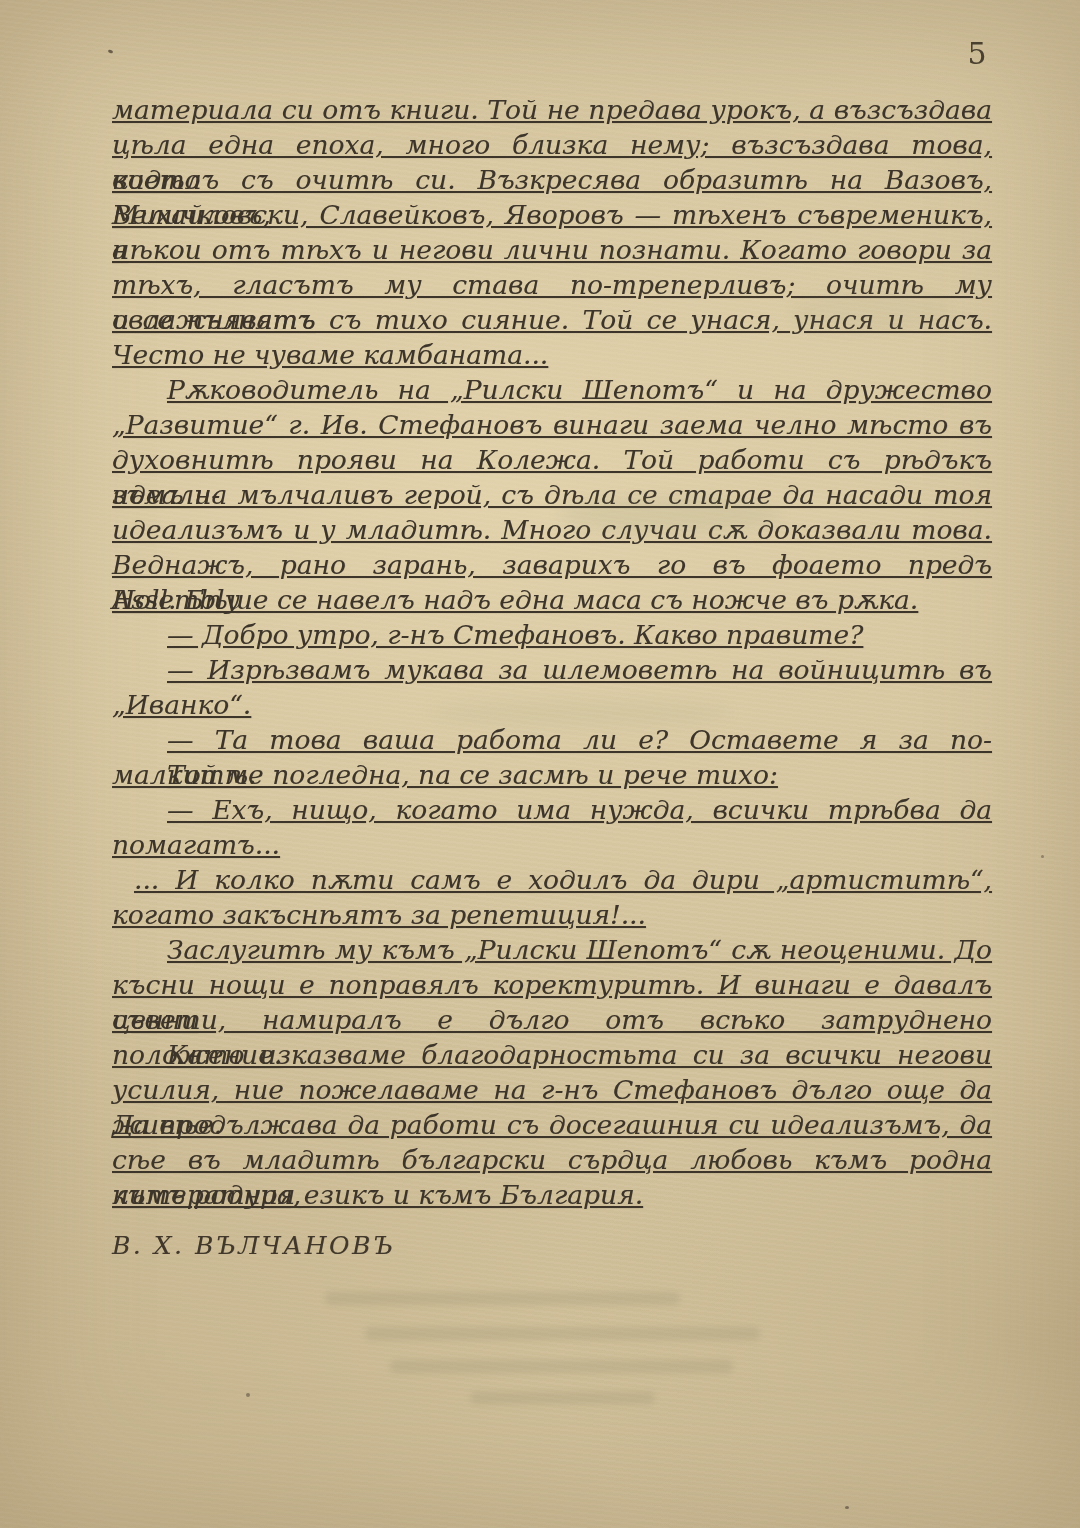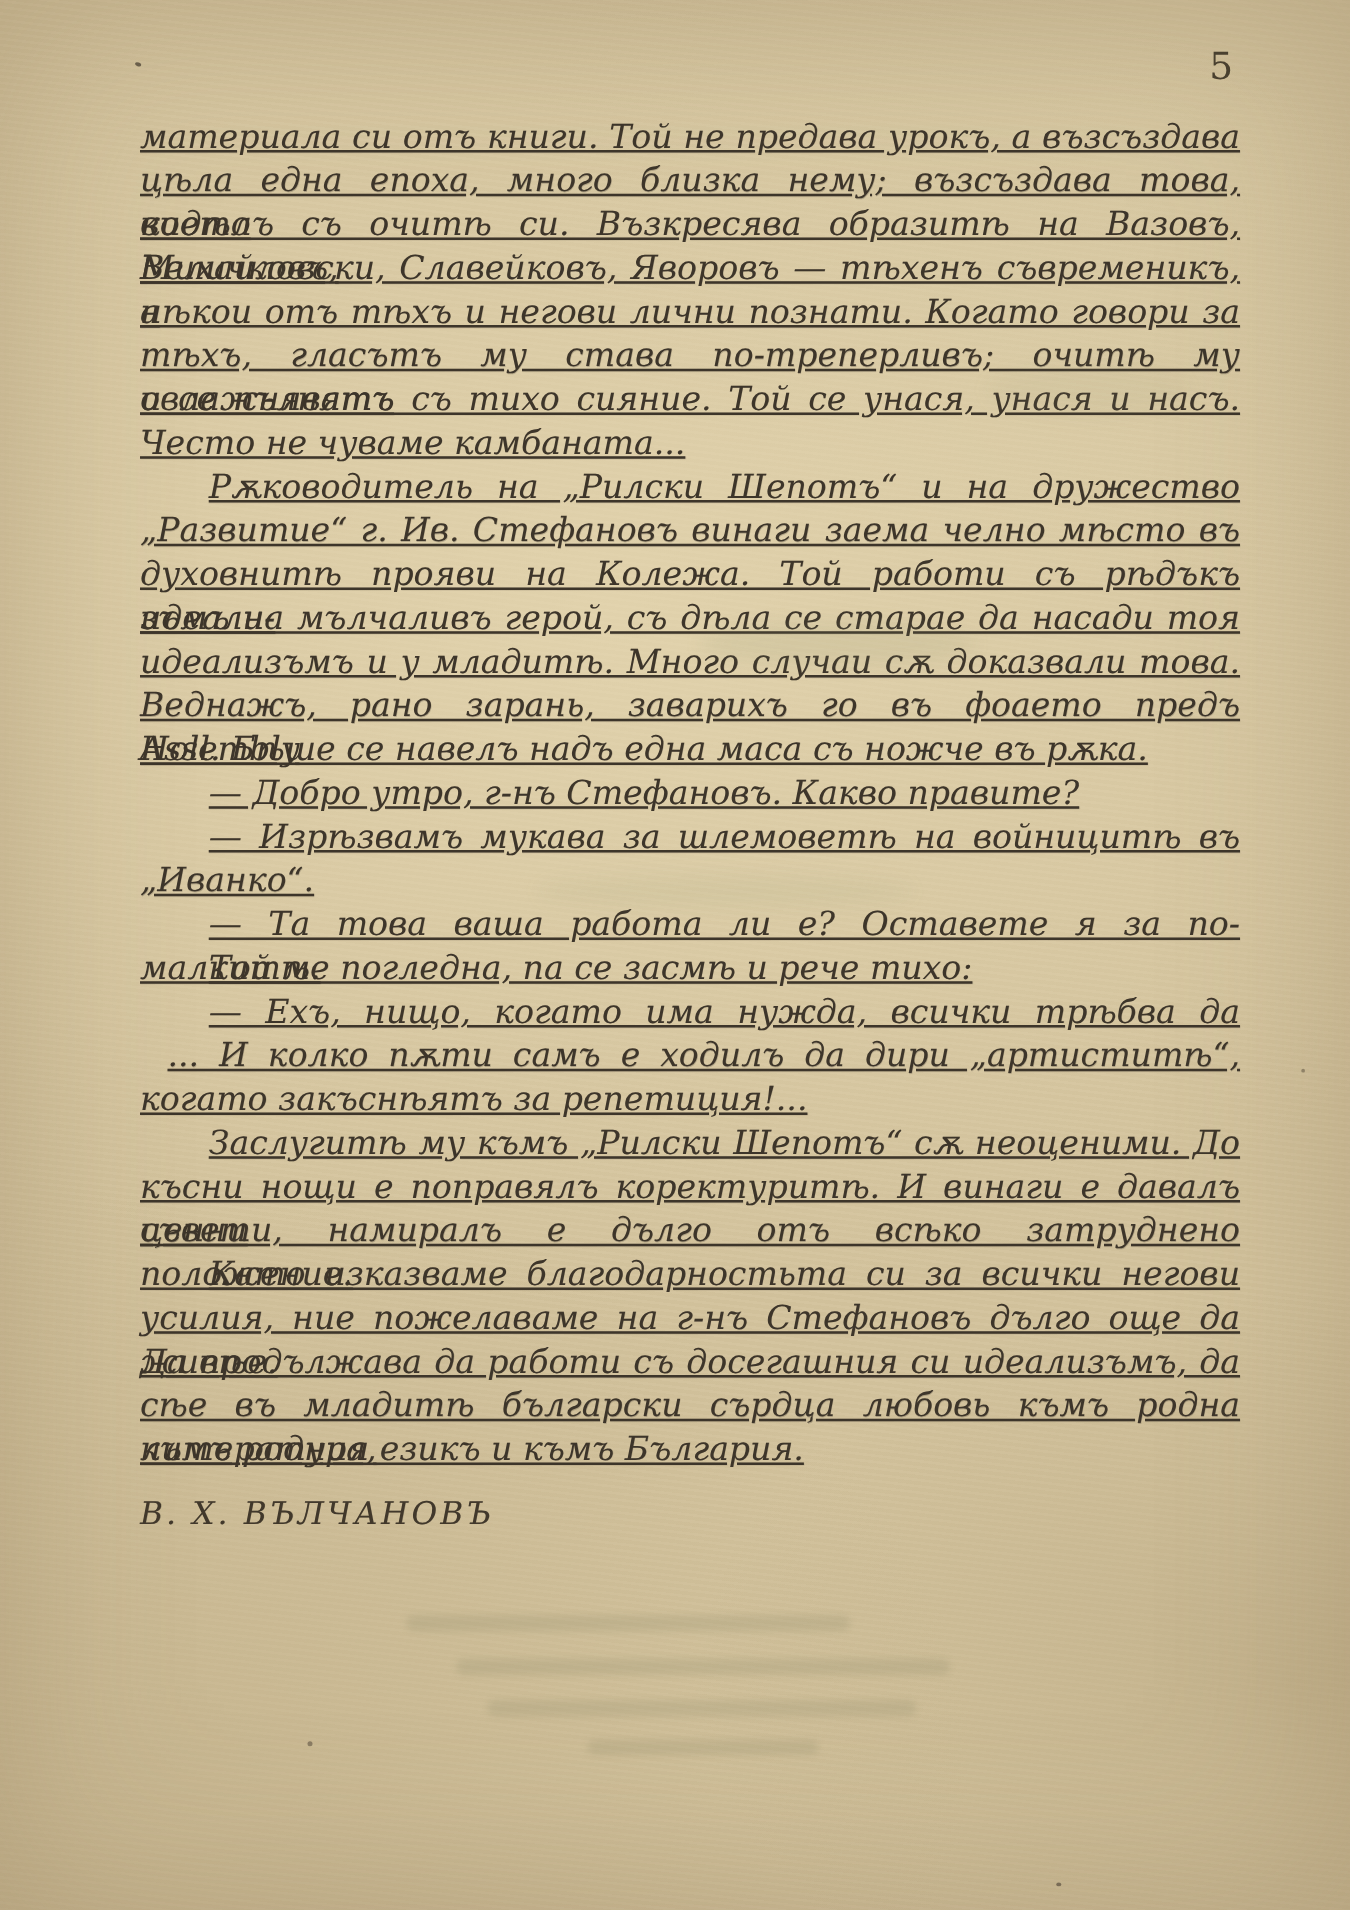--- a/index.html
+++ b/index.html
@@ -109,20 +109,21 @@
     <div class="ln">зъмъ на мълчаливъ герой, съ дѣла се старае да насади тоя</div>
     <div class="ln">идеализъмъ и у младитѣ. Много случаи сѫ доказвали това.</div>
     <div class="ln">Веднажъ, рано зарань, заварихъ го въ фоаето предъ Assembly</div>
     <div class="ln end">Holl. Бѣше се навелъ надъ една маса съ ножче въ рѫка.</div>
     <div class="ln ind end">— Добро утро, г-нъ Стефановъ. Какво правите?</div>
     <div class="ln ind">— Изрѣзвамъ мукава за шлемоветѣ на войницитѣ въ</div>
     <div class="ln end">„Иванко“.</div>
     <div class="ln ind">— Та това ваша работа ли е? Оставете я за по-малкитѣ.</div>
     <div class="ln ind end">Той ме погледна, па се засмѣ и рече тихо:</div>
     <div class="ln ind">— Ехъ, нищо, когато има нужда, всички трѣбва да</div>
+    <div class="ln end">помагатъ...</div>
     <div class="ln ind2">... И колко пѫти самъ е ходилъ да дири „артиститѣ“,</div>
     <div class="ln end">когато закъснѣятъ за репетиция!...</div>
     <div class="ln ind">Заслугитѣ му къмъ „Рилски Шепотъ“ сѫ неоценими. До</div>
     <div class="ln">късни нощи е поправялъ коректуритѣ. И винаги е давалъ ценни</div>
     <div class="ln">съвети, намиралъ е дълго отъ всѣко затруднено положение.</div>
     <div class="ln ind">Като изказваме благодарностьта си за всички негови</div>
     <div class="ln">усилия, ние пожелаваме на г-нъ Стефановъ дълго още да живѣе.</div>
     <div class="ln">Да продължава да работи съ досегашния си идеализъмъ, да</div>
     <div class="ln">сѣе въ младитѣ български сърдца любовь къмъ родна литература,</div>
     <div class="ln end">къмъ родния езикъ и къмъ България.</div>

